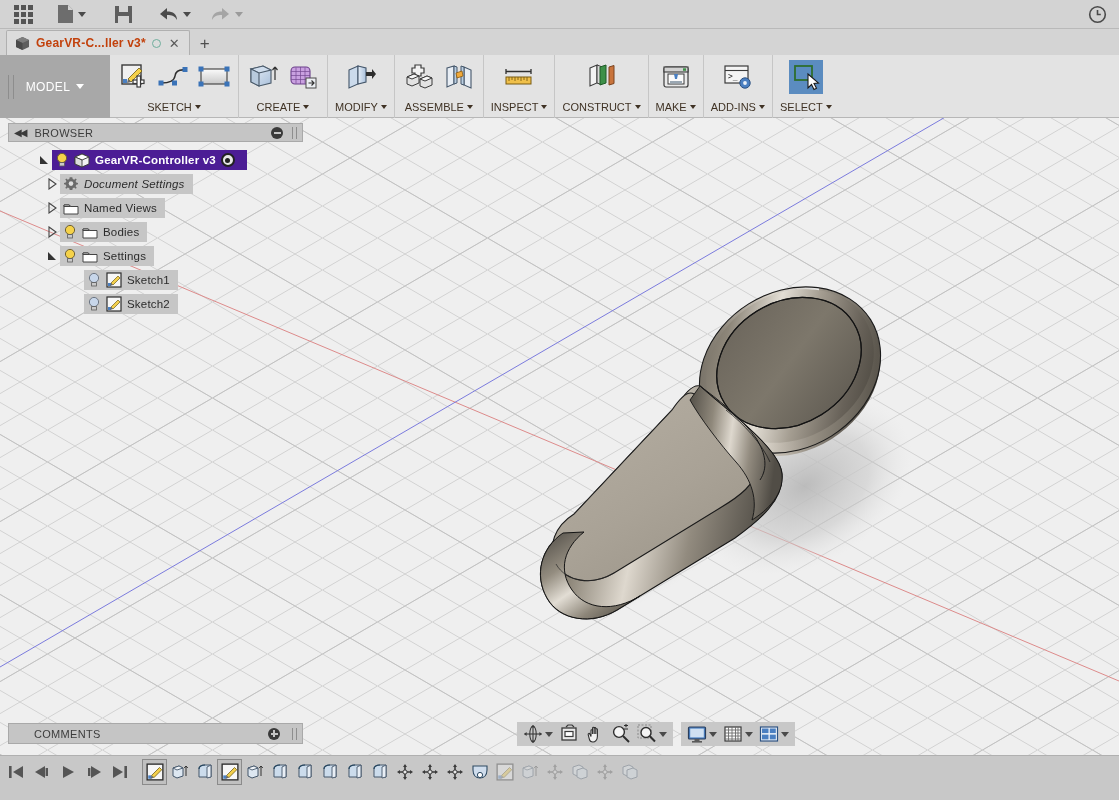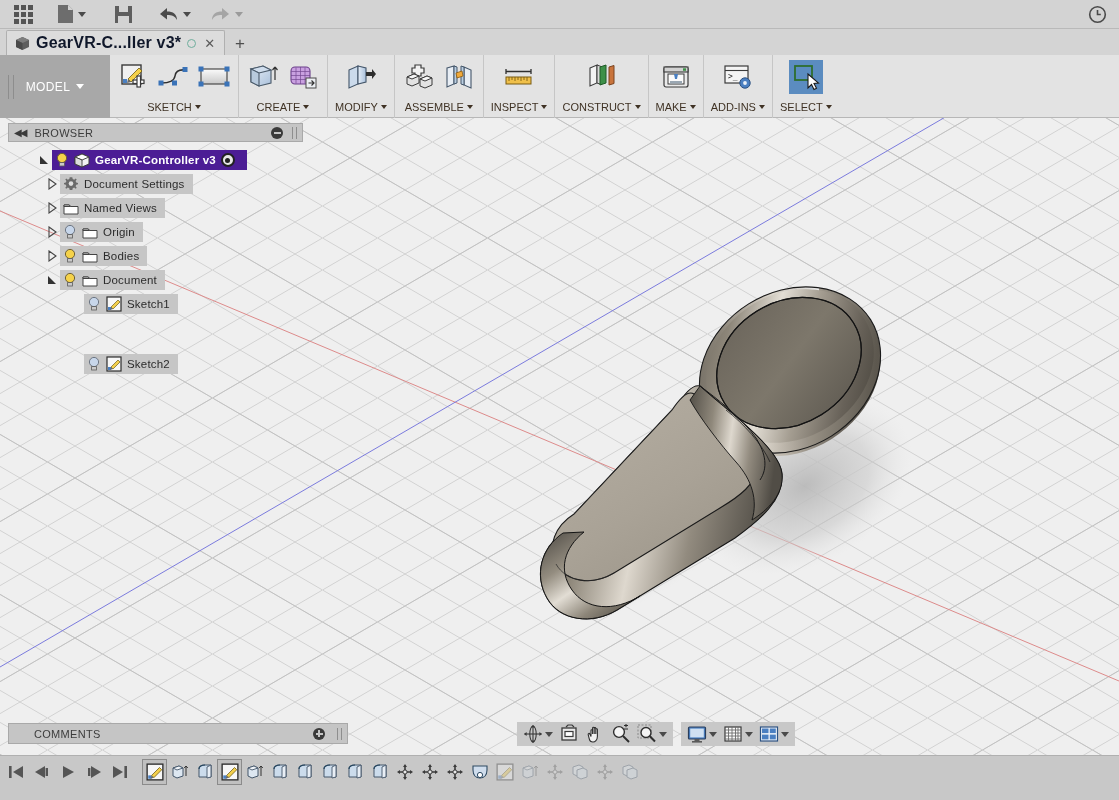--- a/index.html
+++ b/index.html
@@ -45,21 +45,21 @@
     background:transparent; display:flex; align-items:flex-end;
   }
   .tab{
     height:25px; display:flex; align-items:center; gap:6px;
     padding:0 7px 0 8px; background:#dcdcdc;
     border:1px solid #b0b0b0; border-bottom:none;
     border-top-left-radius:2px; border-top-right-radius:2px;
     margin-left:6px;
   }
   .tab-cube{ width:15px;height:15px;}
-  .tab-label{ font-size:16px; color:#0f172a; font-weight:bold; letter-spacing:.2px;}
+  .tab-label{ font-size:12px; color:#c2410c; font-weight:bold; letter-spacing:.2px;}
   .tab-dot{ width:9px;height:9px;border-radius:50%;border:1.5px solid #6fae9d;}
   .tab-x{ font-size:13px; color:#5a5a5a; line-height:1; padding:0 2px; cursor:default;}
   .tab-plus{ font-size:17px; color:#4e4e4e; padding:0 10px; line-height:1; margin-bottom:3px;}
 
   
   .ribbon{
     position:absolute; left:0; top:55px; width:1119px; height:63px;
     background:#e3e3e3; border-bottom:1px solid #b7b7b7;
   }
   .workspace-btn{
@@ -105,21 +105,21 @@
   .folder{ width:16px;height:13px;flex:none;}
   .sketchic{ width:16px;height:16px;flex:none;}
   .radio{ width:14px;height:14px;border-radius:50%;border:2px solid #222;background:#e8e8e8;
           display:flex;align-items:center;justify-content:center;flex:none;}
   .radio i{ width:5px;height:5px;border-radius:50%;background:#222;}
   .gearic{ width:16px;height:16px;flex:none;}
   .cube-sm{ width:16px;height:15px;flex:none;}
 
   
   .comments{
-    position:absolute; left:8px; top:723px; width:340px; height:21px;
+    position:absolute; left:8px; top:723px; width:295px; height:21px;
     background:#c5c5c5; border:1px solid #a9a9a9;
     display:flex; align-items:center; padding:0 5px 0 25px; gap:12px;
   }
   .cm-title{ font-size:11px; color:#3d3d3d; letter-spacing:.3px; flex:1;}
   .cm-plus{ width:12px;height:12px;border-radius:50%;background:#3a3a3a;position:relative;}
   .cm-plus:after{content:"";position:absolute;left:2.5px;top:5px;width:7px;height:2px;background:#c5c5c5;}
   .cm-plus:before{content:"";position:absolute;left:5px;top:2.5px;width:2px;height:7px;background:#c5c5c5;}
 
   
   .viewport{
@@ -604,21 +604,21 @@
             <path d="M1 4 L8 7 L8 14 L1 11 Z" fill="#dcdcdc" stroke="#3a3a3a" stroke-width="0.9"></path>
           </svg>
         </span>
         <span class="tlabel">GearVR-Controller v3</span>
         <span class="radio">
             <i></i>
           </span>
       </span>
     </div>
 
-    <div class="trow" style="padding-left:38px;">
+    <div class="trow" style="padding-left:38px;font-style:italic;">
       <span class="tri">
         <svg width="12" height="12" viewBox="0 0 12 12">
             <path d="M3 1 L10 6 L3 11 Z" fill="none" stroke="#444" stroke-width="1.1"></path>
           </svg>
       </span>
       <span class="tw">
         <span class="gearic">
           <svg width="16" height="16" viewBox="0 0 16 16">
             <path d="M8 1.2 L9.3 1.2 L9.7 3.1 L11.2 3.7 L12.7 2.6 L13.7 3.6 L12.6 5.1 L13.2 6.6 L15 7 L15 8.3 L13.2 8.7 L12.6 10.2 L13.7 11.7 L12.7 12.7 L11.2 11.6 L9.7 12.2 L9.3 14 L8 14 L6.7 14 L6.3 12.2 L4.8 11.6 L3.3 12.7 L2.3 11.7 L3.4 10.2 L2.8 8.7 L1 8.3 L1 7 L2.8 6.6 L3.4 5.1 L2.3 3.6 L3.3 2.6 L4.8 3.7 L6.3 3.1 L6.7 1.2 Z" fill="#6b6b6b"></path>
             <circle cx="8" cy="7.6" r="2.3" fill="#dfdfdf"></circle>
@@ -638,42 +638,20 @@
         <span class="folder">
           <svg width="16" height="13" viewBox="0 0 16 13">
             <path d="M1 3 L1 12 L15 12 L15 4.5 L7.5 4.5 L6.3 3 Z" fill="#fff" stroke="#444" stroke-width="1"></path>
             <path d="M1 3 L6.3 3 L7.5 4.5 L1 4.5 Z" fill="#e9e9e9" stroke="#444" stroke-width="1"></path>
           </svg>
         </span>
         <span class="tlabel">Named Views</span>
       </span>
     </div>
 
-    <div class="trow" style="padding-left:38px;">
-      <span class="tri">
-        <svg width="12" height="12" viewBox="0 0 12 12">
-            <path d="M3 1 L10 6 L3 11 Z" fill="none" stroke="#444" stroke-width="1.1"></path>
-          </svg>
-      </span>
-      <span class="tw">
-        <span class="bulb">
-          <svg width="14" height="16" viewBox="0 0 14 16">
-            <circle cx="7" cy="6" r="4.6" fill="#c7d6ea" stroke="#6d7683" stroke-width="1"></circle>
-            <rect x="4.6" y="10.6" width="4.8" height="3.4" fill="#c9c9c9" stroke="#5a5a5a" stroke-width="0.8"></rect>
-          </svg>
-        </span>
-        <span class="folder">
-          <svg width="16" height="13" viewBox="0 0 16 13">
-            <path d="M1 3 L1 12 L15 12 L15 4.5 L7.5 4.5 L6.3 3 Z" fill="#fff" stroke="#444" stroke-width="1"></path>
-            <path d="M1 3 L6.3 3 L7.5 4.5 L1 4.5 Z" fill="#e9e9e9" stroke="#444" stroke-width="1"></path>
-          </svg>
-        </span>
-        <span class="tlabel">Origin</span>
-      </span>
-    </div>
 
     <div class="trow" style="padding-left:38px;">
       <span class="tri">
         <svg width="12" height="12" viewBox="0 0 12 12">
             <path d="M3 1 L10 6 L3 11 Z" fill="none" stroke="#444" stroke-width="1.1"></path>
           </svg>
       </span>
       <span class="tw">
         <span class="bulb">
           <svg width="14" height="16" viewBox="0 0 14 16">
@@ -703,21 +681,21 @@
             <circle cx="7" cy="6" r="4.6" fill="#f5d24a" stroke="#6f6032" stroke-width="1"></circle>
             <rect x="4.6" y="10.6" width="4.8" height="3.4" fill="#c9c9c9" stroke="#5a5a5a" stroke-width="0.8"></rect>
           </svg>
         </span>
         <span class="folder">
           <svg width="16" height="13" viewBox="0 0 16 13">
             <path d="M1 3 L1 12 L15 12 L15 4.5 L7.5 4.5 L6.3 3 Z" fill="#fff" stroke="#444" stroke-width="1"></path>
             <path d="M1 3 L6.3 3 L7.5 4.5 L1 4.5 Z" fill="#e9e9e9" stroke="#444" stroke-width="1"></path>
           </svg>
         </span>
-        <span class="tlabel">Document</span>
+        <span class="tlabel">Settings</span>
       </span>
     </div>
 
     <div class="trow" style="padding-left:76px;">
       <span class="tw">
         <span class="bulb">
           <svg width="14" height="16" viewBox="0 0 14 16">
             <circle cx="7" cy="6" r="4.6" fill="#c7d6ea" stroke="#6d7683" stroke-width="1"></circle>
             <rect x="4.6" y="10.6" width="4.8" height="3.4" fill="#c9c9c9" stroke="#5a5a5a" stroke-width="0.8"></rect>
           </svg>
@@ -727,21 +705,21 @@
             <rect x="1" y="1" width="14" height="14" fill="#f7f7f7" stroke="#2e2e2e" stroke-width="1.2"></rect>
             <rect x="2" y="11" width="3" height="3" fill="#4a7fc1"></rect>
             <path d="M5 11 L12 4 L14 6 L7 13 Z" fill="#f3cf4b" stroke="#6f5d18" stroke-width="0.7"></path>
             <path d="M5 11 L7 13 L4 14 Z" fill="#6a6a6a"></path>
           </svg>
         </span>
         <span class="tlabel">Sketch1</span>
       </span>
     </div>
 
-    <div class="trow" style="padding-left:76px;margin-top:36px;">
+    <div class="trow" style="padding-left:76px;">
       <span class="tw">
         <span class="bulb">
           <svg width="14" height="16" viewBox="0 0 14 16">
             <circle cx="7" cy="6" r="4.6" fill="#c7d6ea" stroke="#6d7683" stroke-width="1"></circle>
             <rect x="4.6" y="10.6" width="4.8" height="3.4" fill="#c9c9c9" stroke="#5a5a5a" stroke-width="0.8"></rect>
           </svg>
         </span>
         <span class="sketchic">
           <svg width="16" height="16" viewBox="0 0 16 16">
             <rect x="1" y="1" width="14" height="14" fill="#f7f7f7" stroke="#2e2e2e" stroke-width="1.2"></rect>

